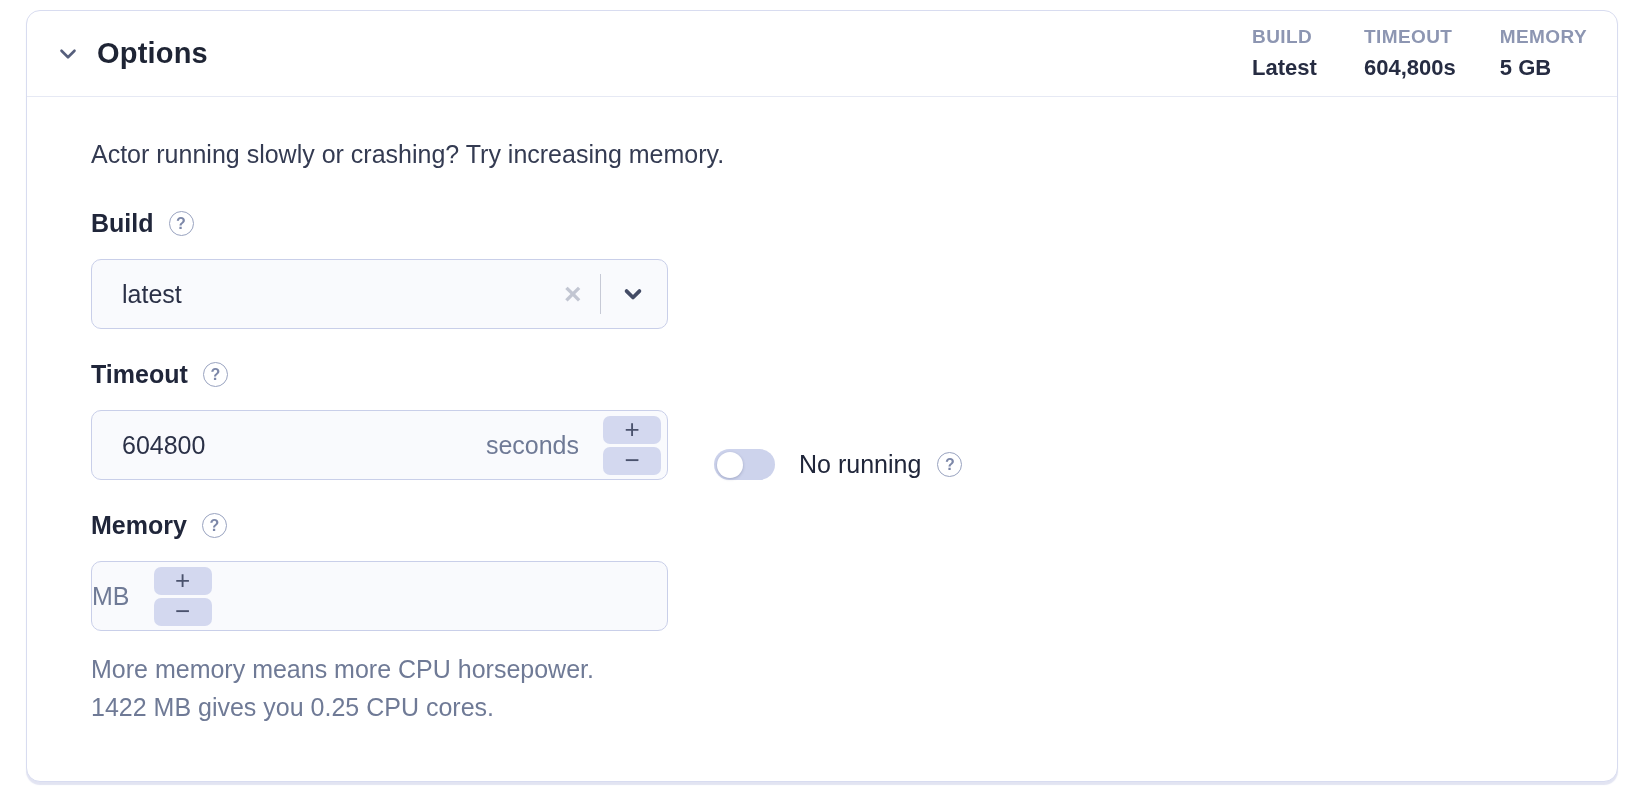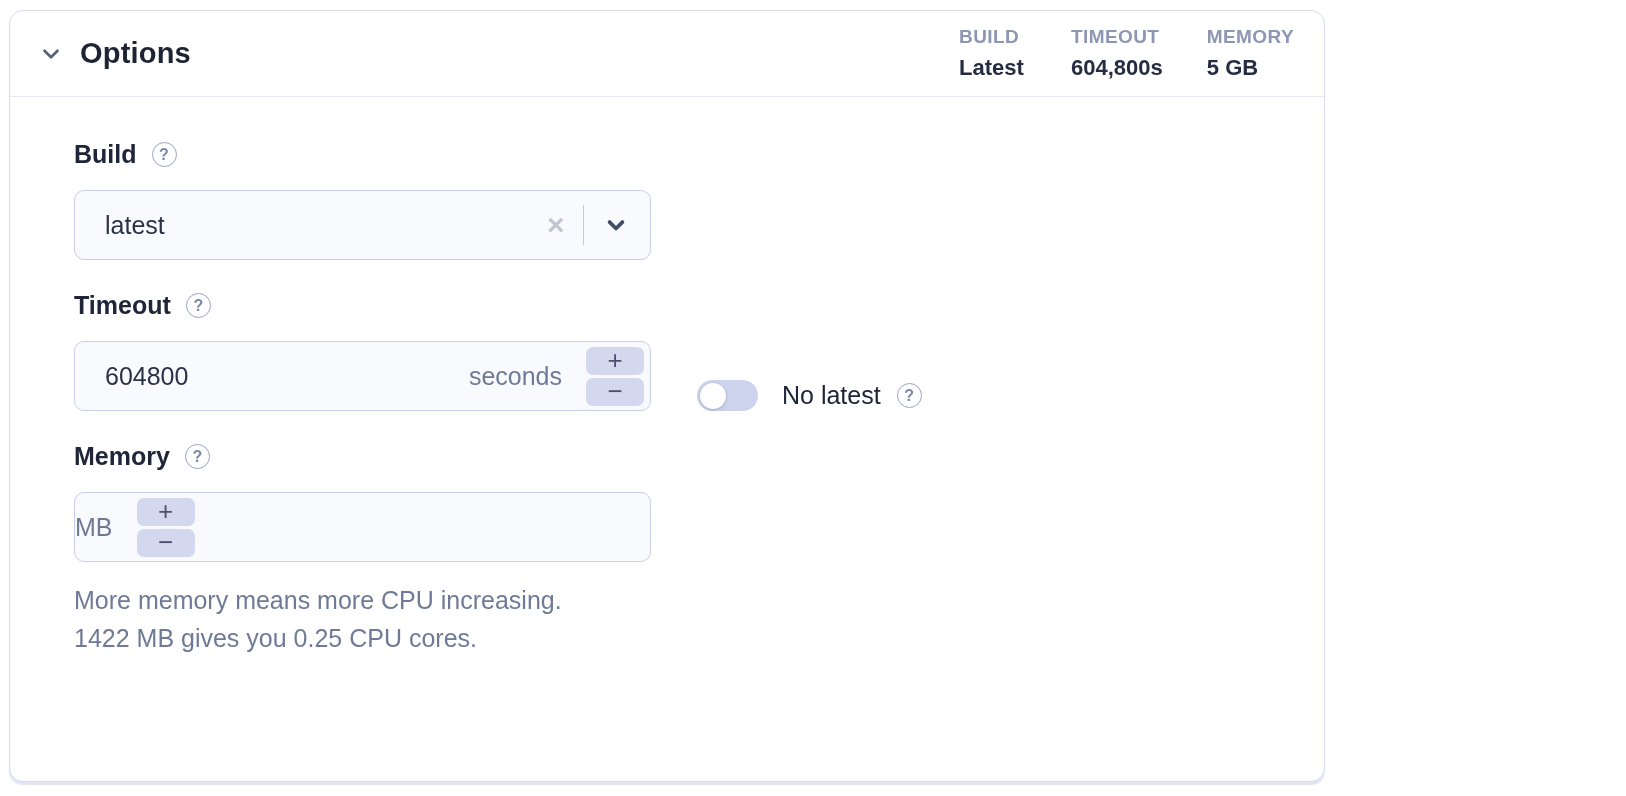--- a/index.html
+++ b/index.html
@@ -5,22 +5,22 @@
   * { box-sizing: border-box; margin: 0; padding: 0; }
   html, body {
     width: 1626px; height: 796px;
     background: #ffffff;
     font-family: "Liberation Sans", sans-serif;
     color: #20263a;
     overflow: hidden;
   }
   .card {
     position: absolute;
-    left: 9px; top: 10px;
-    width: 1316px; height: 772px;
+    left: 26px; top: 10px;
+    width: 1592px; height: 772px;
     background: #ffffff;
     border: 1.5px solid #d8dcf0;
     border-radius: 14px;
     box-shadow: 0 2.5px 1px rgba(178,185,221,0.38);
   }
   
   .card-header {
     display: flex;
     align-items: center;
     height: 86px;
@@ -197,20 +197,21 @@
       </div>
       <div class="summary-col">
         <span class="summary-label">MEMORY</span>
         <span class="summary-value">5 GB</span>
       </div>
     </div>
   </div>
 
   <div class="card-body">
 
+    <div class="intro">Actor running slowly or crashing? Try increasing memory.</div>
 
     <div class="field">
       <div class="label-row">
         <span class="field-label">Build</span>
         <button class="help-icon">?</button>
       </div>
       <div class="control">
         <input type="text" value="latest" style="">
         <button class="clear-btn">×</button>
         <div class="combo-divider"></div>
@@ -235,38 +236,38 @@
           <span class="unit-suffix">seconds</span>
           <div class="stepper">
             <button class="step-btn">+</button>
             <button class="step-btn">−</button>
           </div>
         </div>
         <div class="toggle-group">
           <div class="toggle">
             <div class="toggle-knob"></div>
           </div>
-          <span class="toggle-label">No latest</span>
+          <span class="toggle-label">No running</span>
           <button class="help-icon">?</button>
         </div>
       </div>
     </div>
 
     <div class="field">
       <div class="label-row">
         <span class="field-label">Memory</span>
         <button class="help-icon">?</button>
       </div>
       <div class="control">
         <span class="unit-suffix">MB</span>
         <div class="stepper">
           <button class="step-btn">+</button>
           <button class="step-btn">−</button>
         </div>
       </div>
       <div class="helper-text">
-        <div>More memory means more CPU increasing.</div>
+        <div>More memory means more CPU horsepower.</div>
         <div>1422 MB gives you 0.25 CPU cores.</div>
       </div>
     </div>
 
   </div>
 </div>
 
 </body></html>

